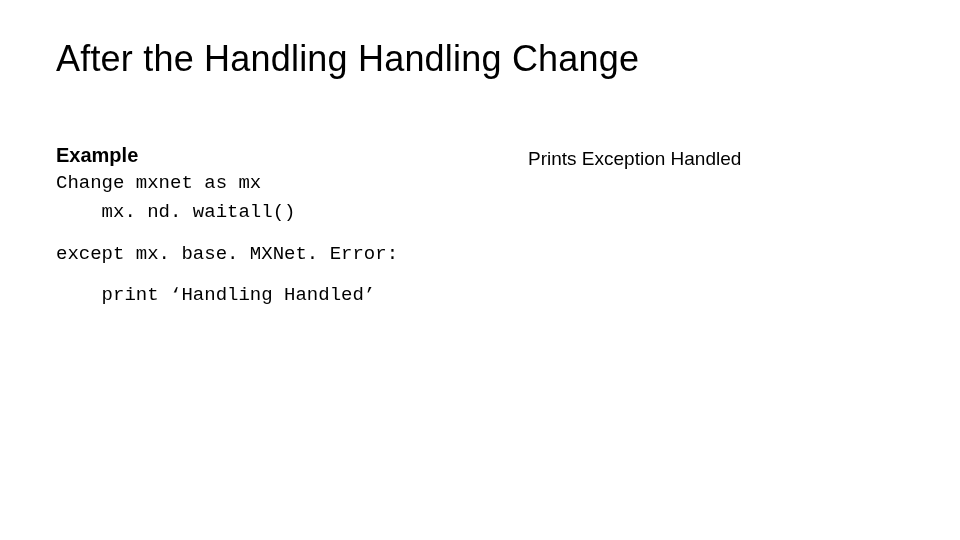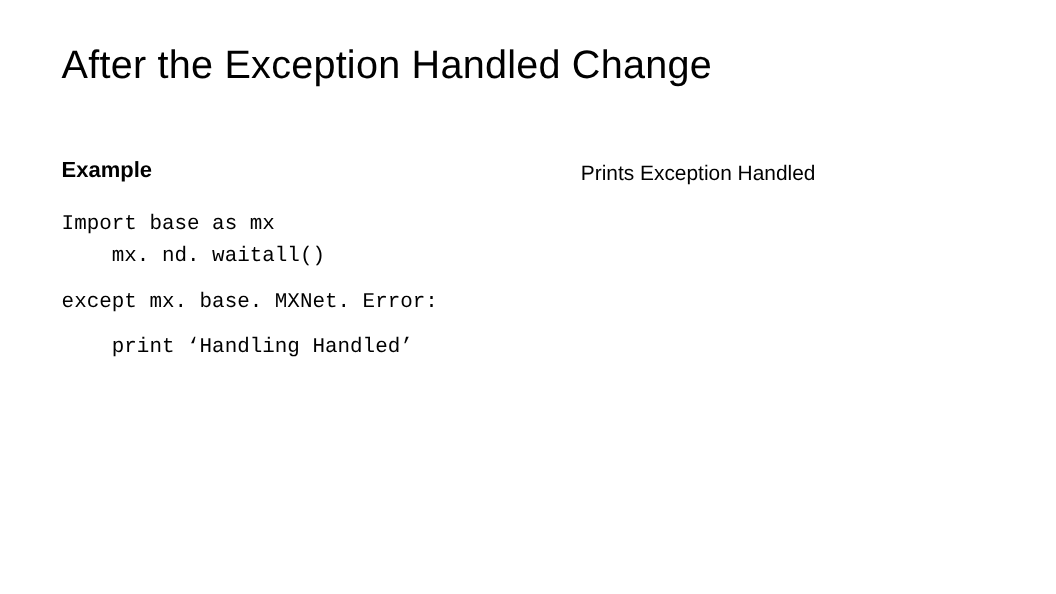--- a/index.html
+++ b/index.html
@@ -3,35 +3,35 @@
 <meta charset="utf-8">
 <style>
   * { box-sizing: border-box; margin: 0; padding: 0; }
   html, body { width: 960px; height: 540px; background: #fff; font-family: "Segoe UI", "Helvetica Neue", Arial, sans-serif; color: #000; }
   .slide { width: 960px; height: 540px; position: relative; padding: 38px 56px; }
   .title { font-size: 36px; font-weight: 400; letter-spacing: 0.2px; margin-bottom: 64px; }
   .cols { display: flex; gap: 24px; }
   .col { flex: 1 1 0; }
   .col-left { flex: 0 0 440px; }
   .col-right { flex: 1 1 auto; padding-left: 8px; }
-  .subhead { font-size: 20px; font-weight: 600; margin-bottom: 22px; }
+  .subhead { font-size: 20px; font-weight: 600; margin-bottom: 2px; }
   .mono { font-family: "Consolas", "Menlo", "Courier New", monospace; font-size: 19px; line-height: 1.55; white-space: pre-wrap; }
   .sans { font-size: 19px; line-height: 1.55; }
   .block { margin-bottom: 12px; }
 </style>
 </head>
 <body>
 
 <div class="slide">
-  <h1 class="title">After the Exception Handled Change</h1>
+  <h1 class="title">After the Handling Handling Change</h1>
 
   <div class="cols">
     <div class="col col-left">
       <div class="subhead">Example</div>
-      <div class="mono">Import base as mx</div>
+      <div class="mono">Change mxnet as mx</div>
       <div class="mono block">    mx. nd. waitall()</div>
       <div class="mono block">except mx. base. MXNet. Error:</div>
       <div class="mono">    print ‘Handling Handled’</div>
     </div>
 
     <div class="col col-right">
       <div class="sans">Prints Exception Handled</div>
     </div>
   </div>
 </div>

